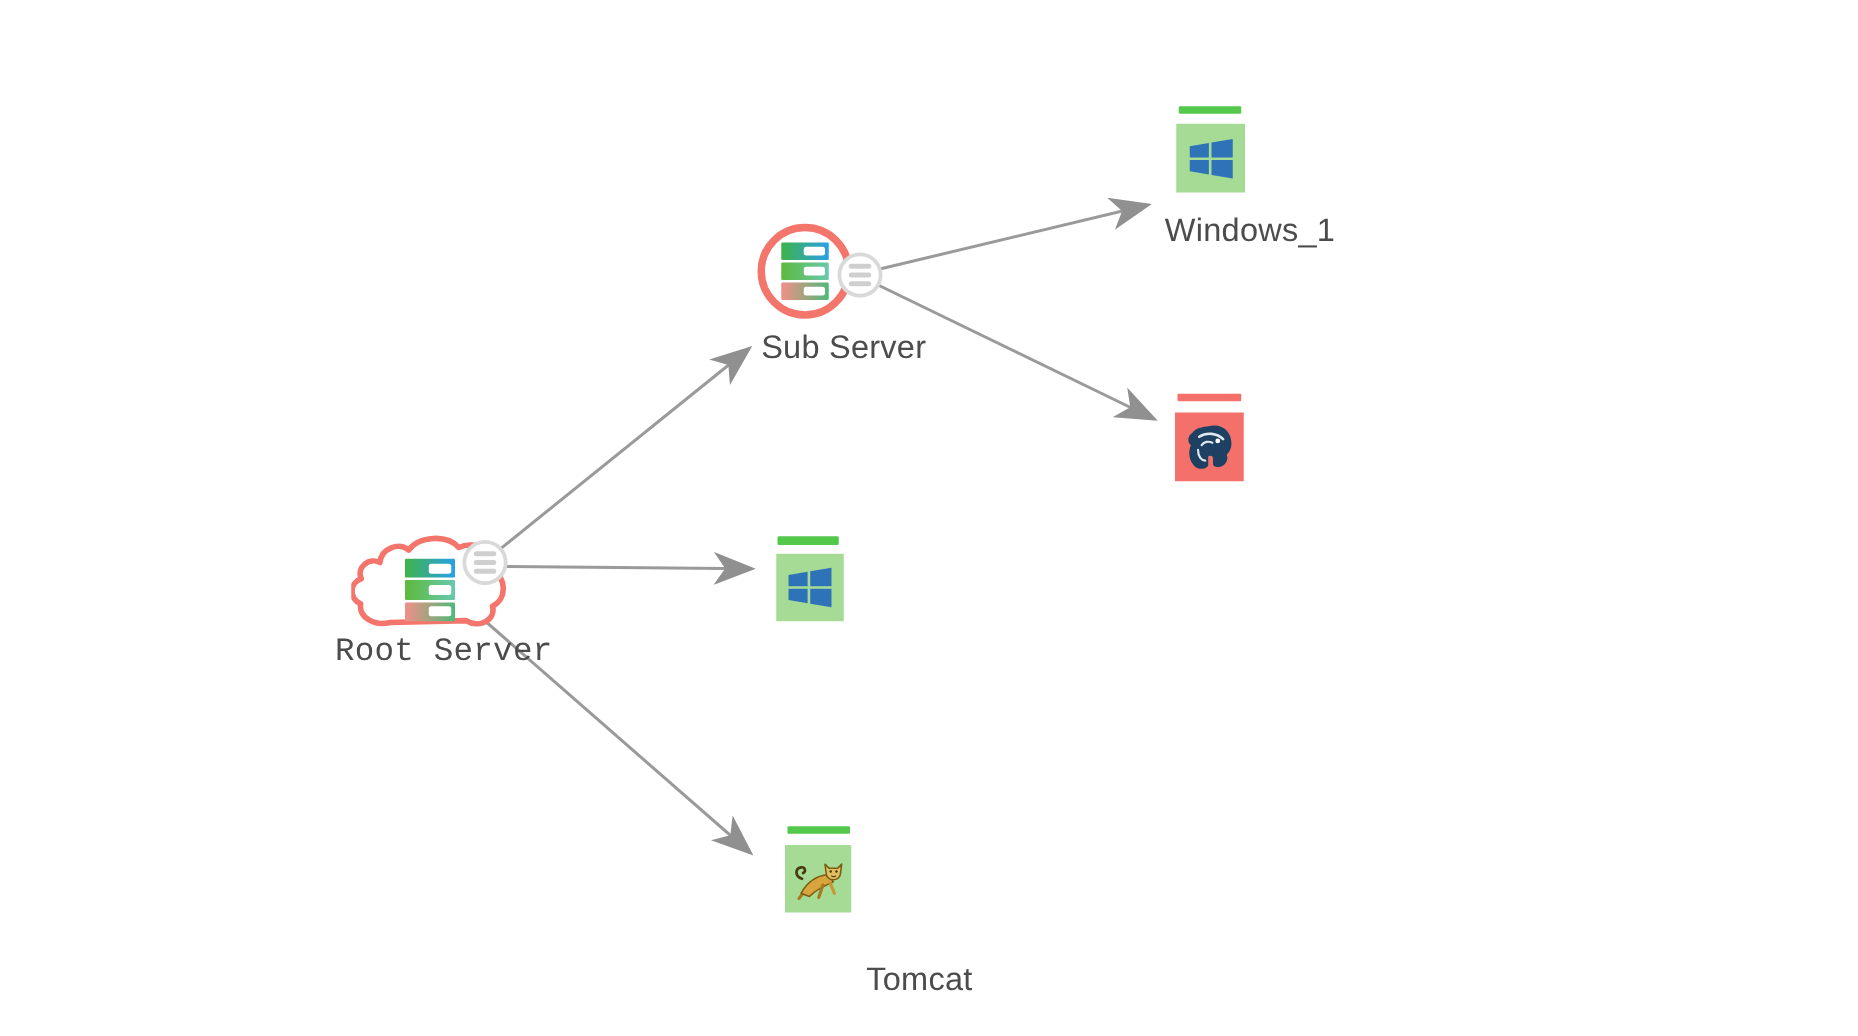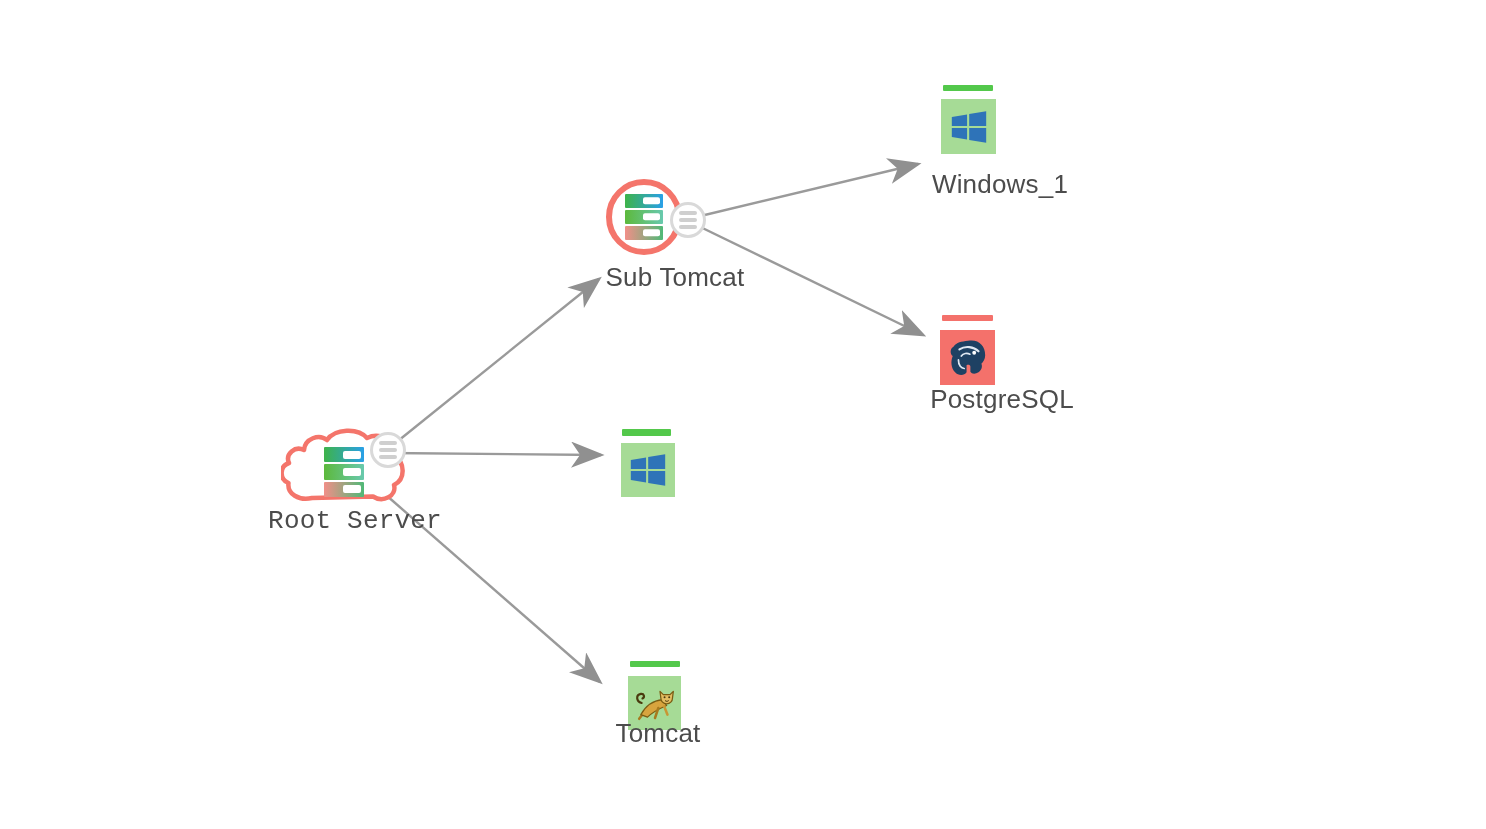--- a/index.html
+++ b/index.html
@@ -149,21 +149,21 @@
       </div>
     <div class="bar bar3">
         <div class="chip"></div>
       </div>
   </div>
   <div class="menu-btn" style="left:670px; top:202px;">
     <div class="m-line"></div>
     <div class="m-line"></div>
     <div class="m-line"></div>
   </div>
-  <div class="node-label" style="left:555px; top:262px;">Sub Tomcat</div>
+  <div class="node-label" style="left:555px; top:262px;">Sub Server</div>
 
   <div class="status-bar" style="left:943px; top:85px; width:50px; height:6px; background:#53c84b;"></div>
   <div class="device-tile" style="left:941px; top:99px; width:55px; height:55px; background:#a6db96;">
     <svg width="42" height="42" viewBox="0 0 44 44">
       <path d="M4,11.5 L20,8.8 V20.9 H4 Z" fill="#2e73b8"></path>
       <path d="M22.2,8.4 L40,5.4 V20.9 H22.2 Z" fill="#2e73b8"></path>
       <path d="M4,23.1 H20 V35.2 L4,32.5 Z" fill="#2e73b8"></path>
       <path d="M22.2,23.1 H40 V38.6 L22.2,35.6 Z" fill="#2e73b8"></path>
     </svg>
   </div>
@@ -174,21 +174,20 @@
     <svg width="42" height="42" viewBox="0 0 44 44">
       <path d="M22,4 C33,2 40,9 40,19 C40,23 38,26 36,28 C37.5,31 36,35 33,37
                C30,39 26,39 24.5,36.5 L24.5,31 C24.5,29 22,28.5 20.5,29.5 L20.5,37
                C18,41 11.5,40.5 8.5,37 C4.5,33 3.5,26 6,20 C3,18 3,12 7,10 C10,5.5 15,5 22,4 Z" fill="#1e4163"></path>
       <path d="M13,13 C19,9 28,10 33,15" stroke="#dfe8f2" stroke-width="2.2" fill="none" stroke-linecap="round"></path>
       <path d="M15,20 C17,17 21,16.5 24,18" stroke="#dfe8f2" stroke-width="1.8" fill="none" stroke-linecap="round"></path>
       <circle cx="28.5" cy="16.5" r="2" fill="#ffffff"></circle>
       <path d="M12,24 C12,30 15,33 18,33" stroke="#dfe8f2" stroke-width="1.8" fill="none" stroke-linecap="round"></path>
     </svg>
   </div>
-  <div class="node-label" style="left:882px; top:384px;">PostgreSQL</div>
 
   <div class="status-bar" style="left:622px; top:429px; width:49px; height:7px; background:#53c84b;"></div>
   <div class="device-tile" style="left:621px; top:443px; width:54px; height:54px; background:#a6db96;">
     <svg width="42" height="42" viewBox="0 0 44 44">
       <path d="M4,11.5 L20,8.8 V20.9 H4 Z" fill="#2e73b8"></path>
       <path d="M22.2,8.4 L40,5.4 V20.9 H22.2 Z" fill="#2e73b8"></path>
       <path d="M4,23.1 H20 V35.2 L4,32.5 Z" fill="#2e73b8"></path>
       <path d="M22.2,23.1 H40 V38.6 L22.2,35.6 Z" fill="#2e73b8"></path>
     </svg>
   </div>
@@ -206,15 +205,15 @@
       <path d="M30,30 L26,42" stroke="#a87a1e" stroke-width="3" stroke-linecap="round"></path>
       <path d="M37,28 L41,38" stroke="#c89634" stroke-width="3" stroke-linecap="round"></path>
 
       <path d="M32,10 L36,14 L44,14 L48,10 L47,18 C47,22 44,25 40,25 C36,25 33,22 33,18 Z" fill="#e3bd62" stroke="#7a5c12" stroke-width="1.5" stroke-linejoin="round"></path>
 
       <circle cx="37.5" cy="17" r="1.2" fill="#4a3a0e"></circle>
       <circle cx="43" cy="17" r="1.2" fill="#4a3a0e"></circle>
       <path d="M38,21 C39.5,22.3 41,22.3 42.5,21" stroke="#4a3a0e" stroke-width="1.2" fill="none"></path>
     </svg>
   </div>
-  <div class="node-label" style="left:538px; top:718px;">Tomcat</div>
+  <div class="node-label" style="left:538px; top:768px;text-align:right;">Tomcat</div>
 
 </div>
 
 </body></html>

